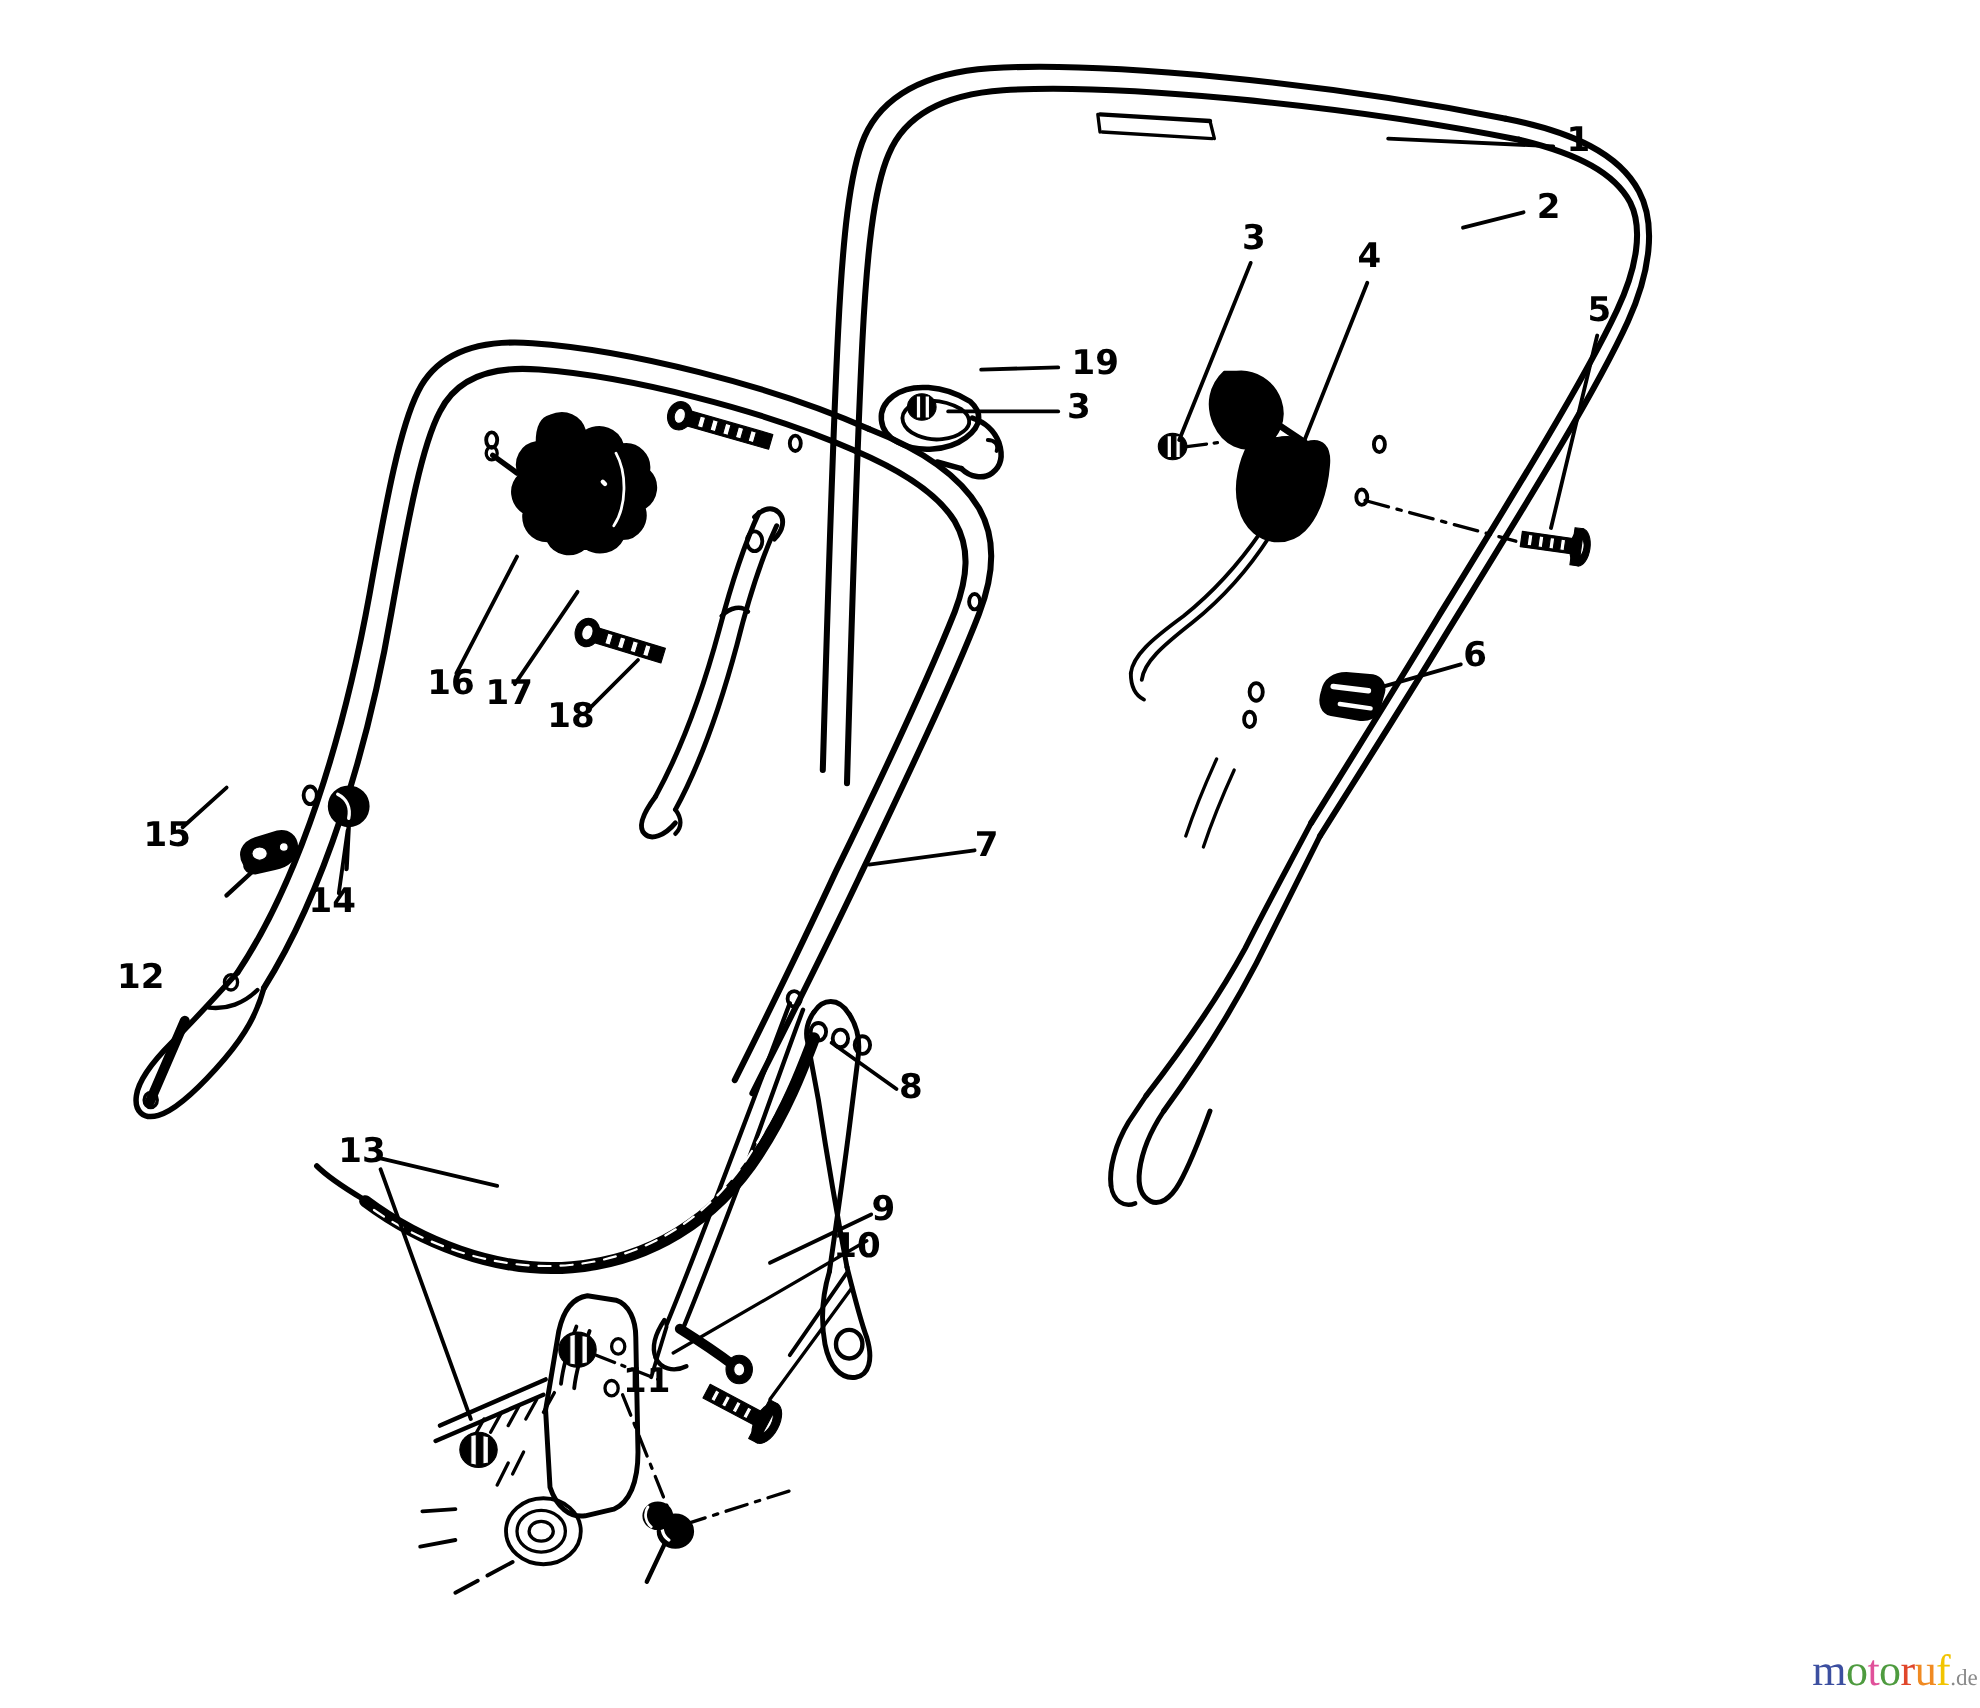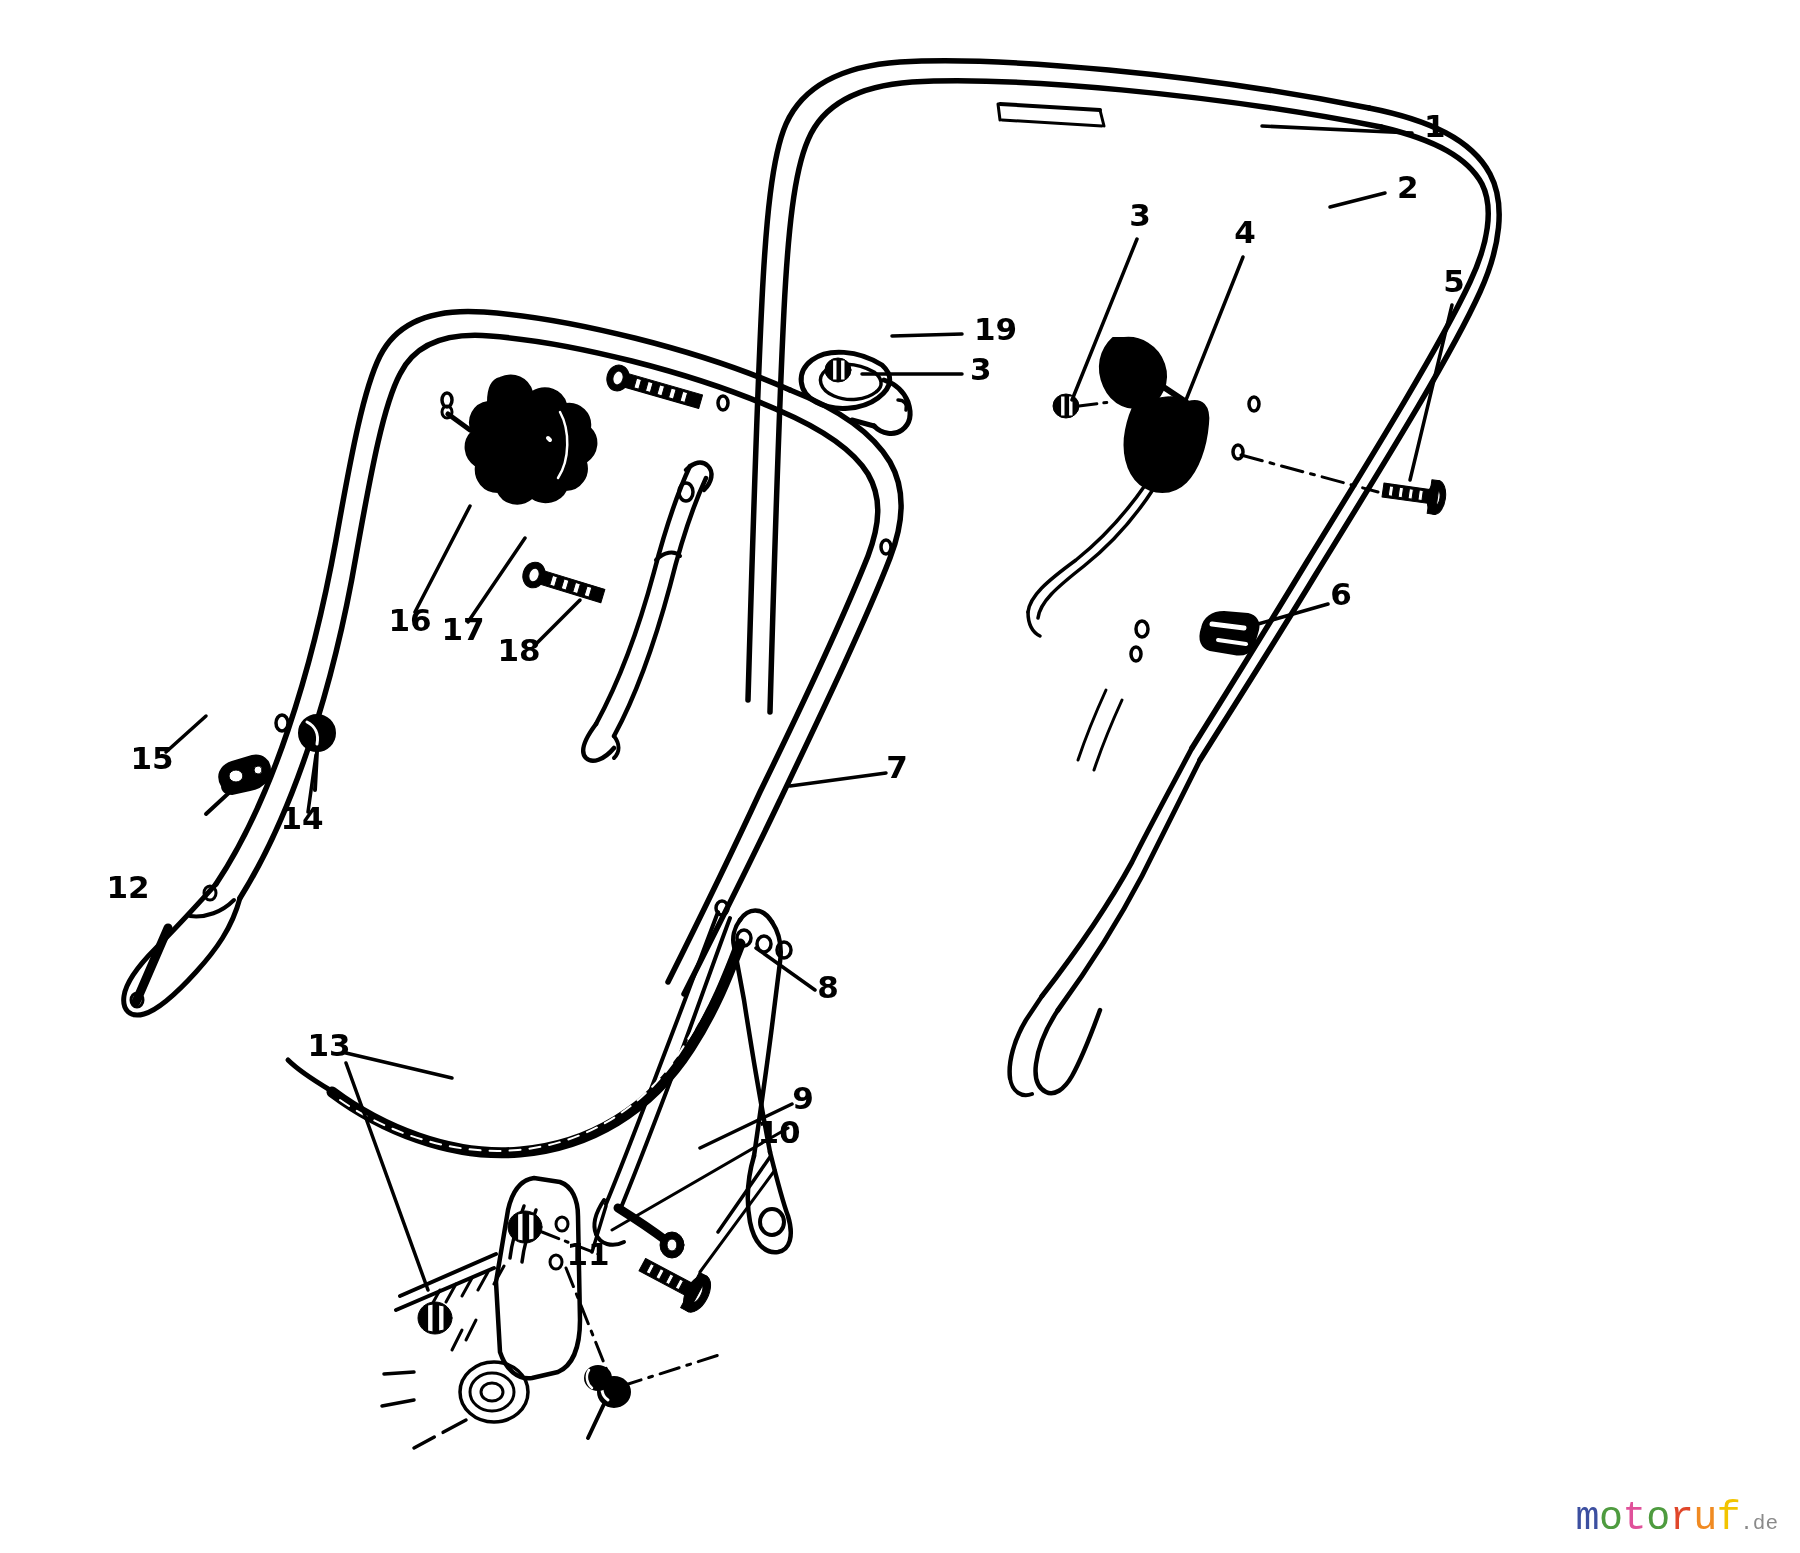--- a/index.html
+++ b/index.html
@@ -30,23 +30,23 @@
     display: block;
   }
   .callout-text {
     font-family: "DejaVu Sans", sans-serif;
     font-weight: 700;
     font-size: 31px;
     fill: #000000;
   }
   .wm {
     position: absolute;
-    right: 22px;
+    right: 2px;
     bottom: 14px;
-    font-family: Liberation Mono, monospace;
+    font-family: Liberation Serif, serif;
     font-size: 40px;
     letter-spacing: -0.5px;
     line-height: 1;
     white-space: nowrap;
     user-select: none;
     margin-top: 17px;
   }
   .wm .l1 { color: #3c4fa0; }
   .wm .l2 { color: #4e9b3f; }
   .wm .l3 { color: #e0519a; }

